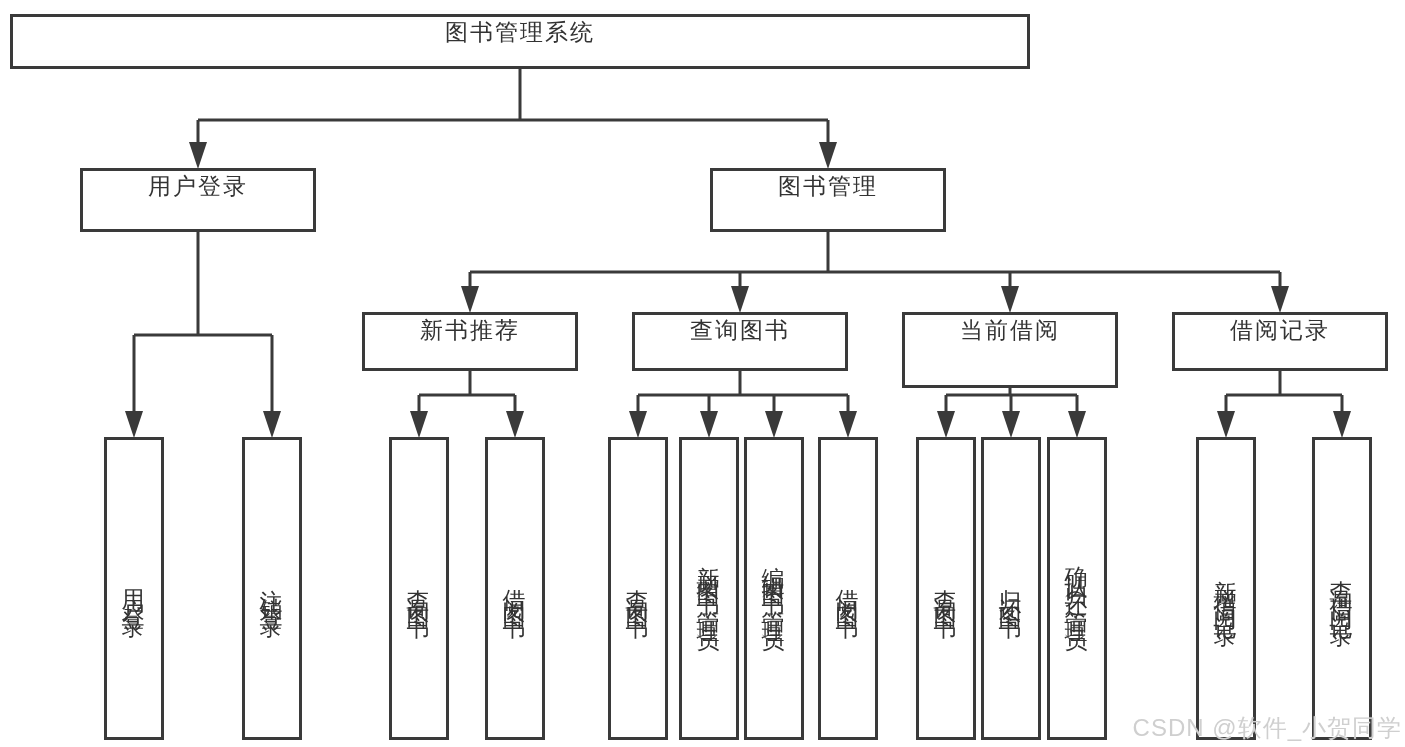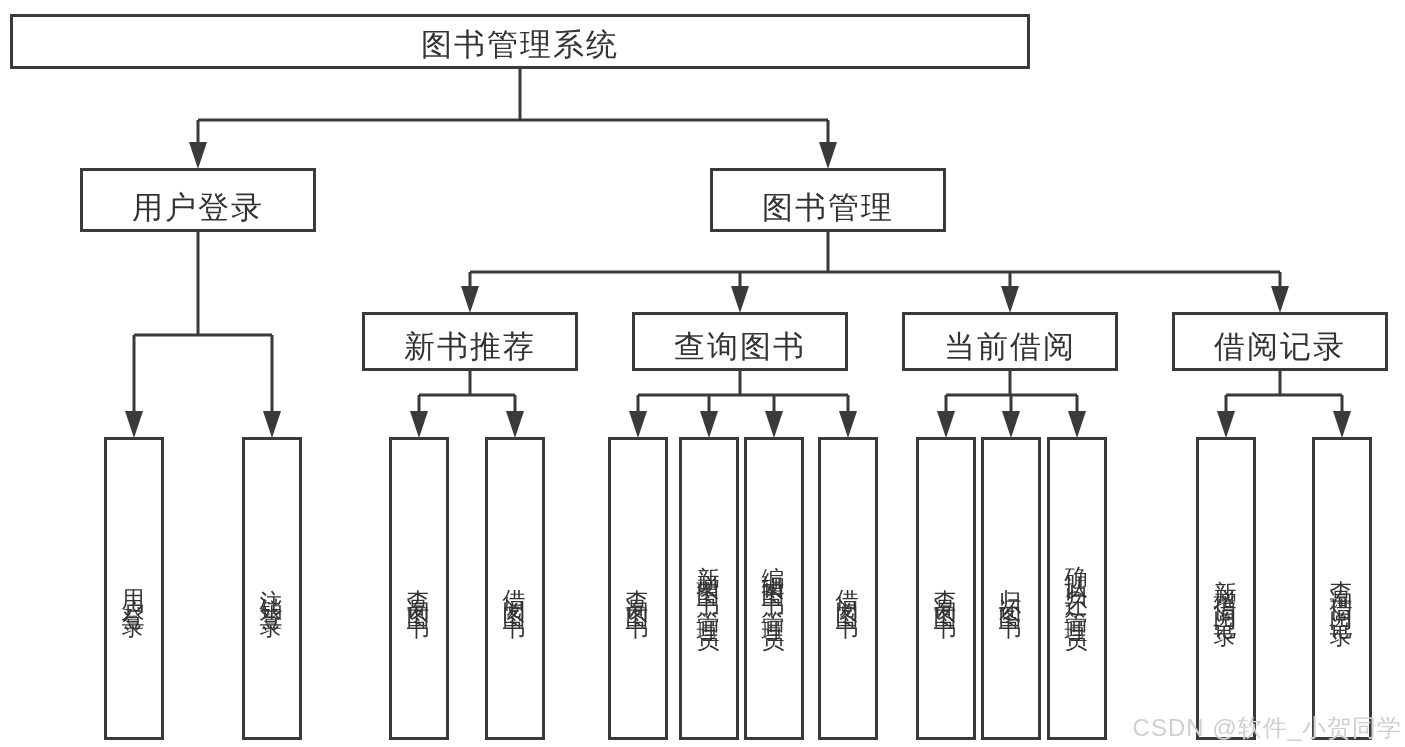--- a/index.html
+++ b/index.html
@@ -13,22 +13,22 @@
   .stage{
     position:relative;width:1405px;height:747px;background:var(--bg);
     font-family:"Liberation Sans","DejaVu Sans",sans-serif;color:var(--text);
     overflow:hidden;
   }
   .stage svg{position:absolute;left:0;top:0;}
   .cline{fill:none;stroke:var(--line);stroke-width:3;}
   .carrows polygon{fill:var(--line);}
   .hbox{
     position:absolute;background:#fff;border:3px solid var(--line);
-    display:flex;align-items:flex-end;justify-content:center;
-    font-size:31px;letter-spacing:2px;z-index:1;
+    display:flex;align-items:flex-start;justify-content:center;
+    font-size:23px;letter-spacing:2px;z-index:1;
   }
   .vbox{
     position:absolute;background:#fff;border:3px solid var(--line);
     display:flex;align-items:center;justify-content:center;z-index:1;
     width:60px;top:437px;height:303px;
   }
   .vbox .lbl{
     writing-mode:vertical-rl;text-orientation:mixed;
     font-size:23px;letter-spacing:9px;white-space:nowrap;
   }
@@ -85,21 +85,21 @@
   <div class="hbox" style="left:710px;top:168px;width:236px;height:64px">
     <span>图书管理</span>
   </div>
 
   <div class="hbox" style="left:362px;top:312px;width:216px;height:59px">
     <span>新书推荐</span>
   </div>
   <div class="hbox" style="left:632px;top:312px;width:216px;height:59px">
     <span>查询图书</span>
   </div>
-  <div class="hbox" style="left:902px;top:312px;width:216px;height:59px">
+  <div class="hbox" style="left:902px;top:312px;width:216px;height:76px">
     <span>当前借阅</span>
   </div>
   <div class="hbox" style="left:1172px;top:312px;width:216px;height:59px">
     <span>借阅记录</span>
   </div>
 
   <div class="vbox" style="left:104px">
     <span class="lbl">用户登录</span>
   </div>
   <div class="vbox" style="left:242px">

